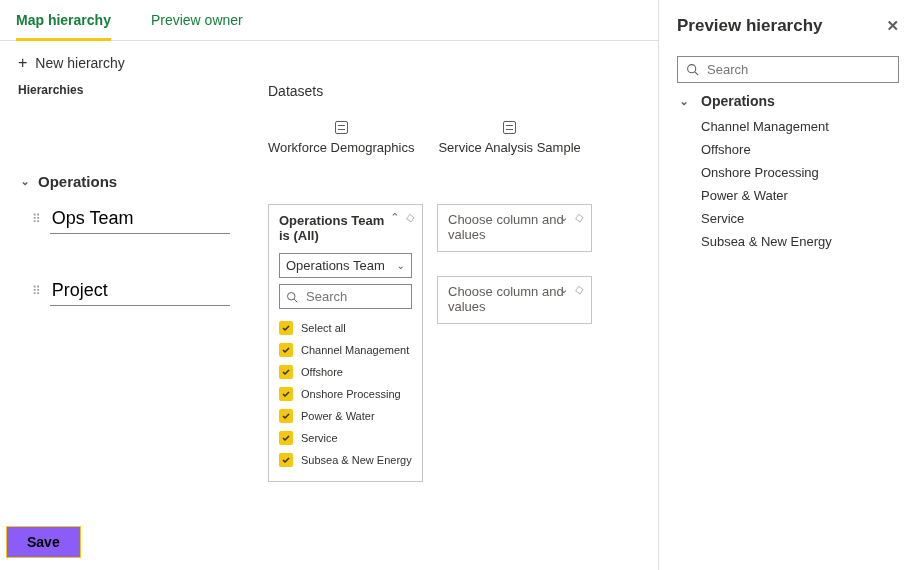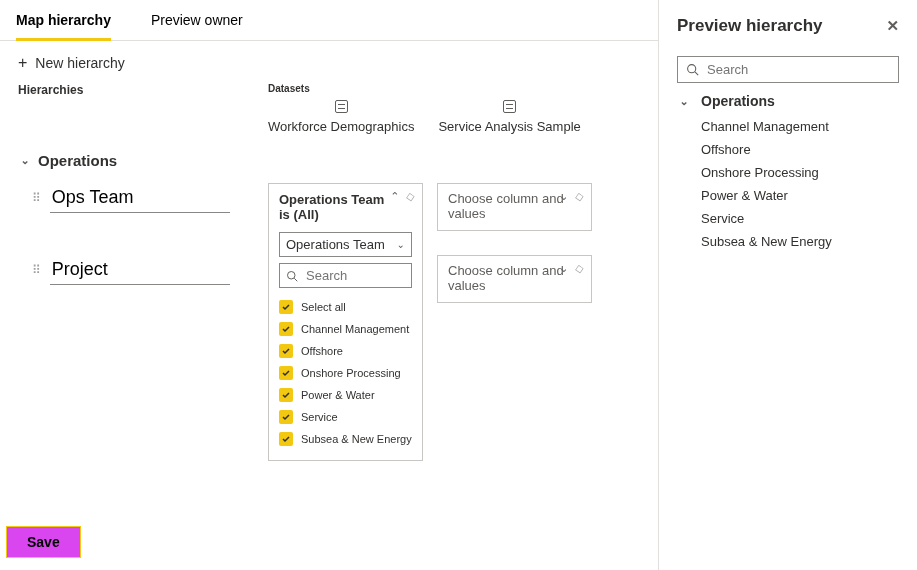--- a/index.html
+++ b/index.html
@@ -28,21 +28,21 @@
   .tabs {
     display: flex;
     border-bottom: 1px solid #e1dfdd;
     padding-left: 16px;
   }
   .tab {
     padding: 12px 0 10px;
     margin-right: 40px;
     font-size: 14px;
     cursor: pointer;
-    color: #000000;
+    color: #15803d;
   }
   .tab.active {
     font-weight: 600;
     border-bottom: 3px solid #f2c811;
     margin-bottom: -1px;
   }
   
   .new-hierarchy {
     display: flex;
     align-items: center;
@@ -62,23 +62,23 @@
   }
   .hier-col {
     width: 250px;
     font-weight: 700;
     font-size: 12px;
   }
   .ds-col {
     flex: 1;
   }
   .ds-header {
-    font-weight: 700;
-    font-size: 10px;
-    margin-bottom: 6px;
+    font-weight: 400;
+    font-size: 14px;
+    margin-bottom: 22px;
   }
   .datasets {
     display: flex;
     gap: 24px;
   }
   .dataset {
     display: flex;
     align-items: center;
     gap: 6px;
     font-size: 13px;
@@ -211,21 +211,21 @@
     display:flex; gap:14px;
   }
   .btn {
     padding: 7px 20px;
     font-size:14px;
     border:1px solid #8a8886;
     background:#fff;
     cursor:pointer;
   }
   .btn.primary {
-    background:#d946ef;
+    background:#8b5cf6;
     border-color:#f2c811;
     font-weight:600;
   }
   
   .preview-header {
     display:flex;
     justify-content:space-between;
     align-items:center;
     font-weight:600;
     font-size:17px;

